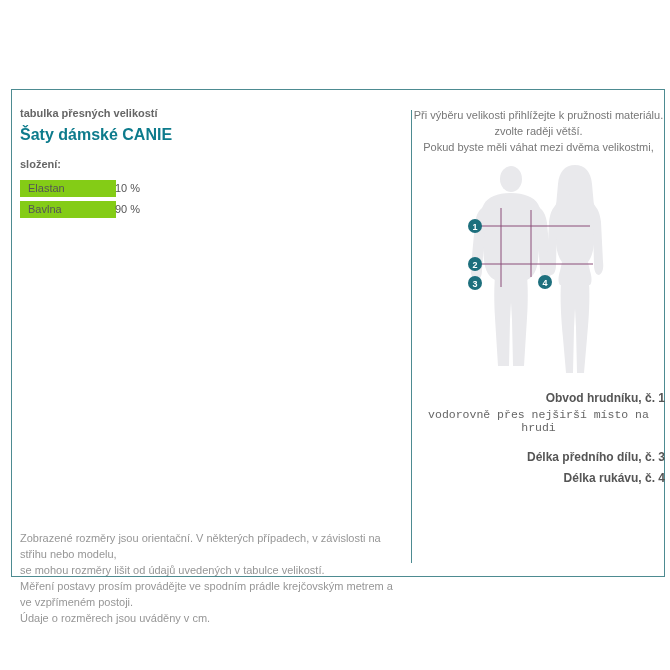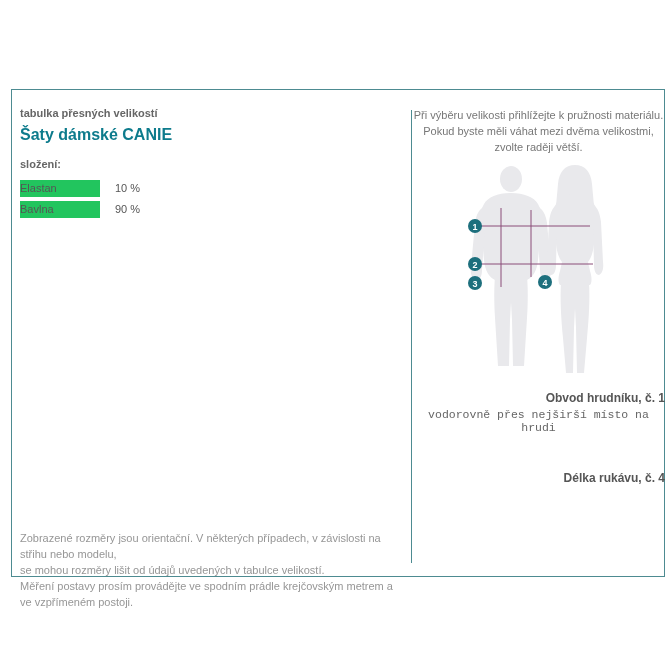--- a/index.html
+++ b/index.html
@@ -19,22 +19,22 @@
   }
   .title{
     position:absolute;left:20px;top:126px;font-size:16px;font-weight:bold;color:#0d7b8c;
   }
   .comp-label-head{
     position:absolute;left:20px;top:158px;font-size:11px;font-weight:bold;color:#666666;
   }
   .comp-table{position:absolute;left:20px;top:180px;width:200px;}
   .comp-row{height:17px;line-height:17px;margin-bottom:4px;position:relative;font-size:11px;color:#555555;}
   .comp-material{
-    position:absolute;left:0;top:0;width:80px;height:17px;background:#22c55e;
-    box-sizing:border-box;
+    position:absolute;left:0;top:0;width:96px;height:17px;background:#84cc16;
+    padding-left:8px;box-sizing:border-box;
   }
   .comp-value{position:absolute;left:95px;top:0;}
   .disclaimer{
     position:absolute;left:20px;top:530px;width:380px;
     font-size:11px;line-height:16px;color:#969696;
   }
   .advice{
     position:absolute;left:412px;top:107px;width:253px;text-align:center;
     font-size:11px;line-height:16px;color:#777777;
   }
@@ -73,26 +73,27 @@
     <div class="comp-row">
       <span class="comp-material">Bavlna</span>
       <span class="comp-value">90 %</span>
     </div>
   </div>
 
   <div class="disclaimer">
     <div>Zobrazené rozměry jsou orientační. V některých případech, v závislosti na střihu nebo modelu,</div>
     <div>se mohou rozměry lišit od údajů uvedených v tabulce velikostí.</div>
     <div>Měření postavy prosím provádějte ve spodním prádle krejčovským metrem a ve vzpřímeném postoji.</div>
+    <div>Údaje o rozměrech jsou uváděny v cm.</div>
   </div>
 
   <div class="advice">
     <div>Při výběru velikosti přihlížejte k pružnosti materiálu.</div>
+    <div>zvolte raději větší.</div>
     <div>Pokud byste měli váhat mezi dvěma velikostmi,</div>
-    <div>zvolte raději větší.</div>
   </div>
 
   <svg class="figure-svg" viewBox="0 0 180 230">
 
     <g>
       <ellipse class="silhouette" cx="61" cy="19" rx="11" ry="13"></ellipse>
       <path class="silhouette" d="M 61 33 C 74 33 84 37 88 44 C 91 49 92 57 91 66 L 88 100 C 87 111 83 117 77 120 L 61 122 L 45 120 C 39 117 35 111 34 100 L 31 66 C 30 57 31 49 34 44 C 38 37 48 33 61 33 Z"></path>
       <path class="silhouette" d="M 36 45 C 29 49 26 55 25 63 L 21 107 C 20 114 22 119 26 120 C 30 120 32 116 32 110 L 35 68 Z"></path>
       <path class="silhouette" d="M 86 45 C 93 49 96 55 97 63 L 101 107 C 102 114 100 119 96 120 C 92 120 90 116 90 110 L 87 68 Z"></path>
       <path class="silhouette" d="M 45 116 L 77 116 C 78 128 78 142 77 158 L 74 206 L 63 206 L 62 160 L 61 142 L 60 160 L 59 206 L 48 206 L 45 158 C 44 142 44 128 45 116 Z"></path>
@@ -124,14 +125,15 @@
       <text class="marker-num" x="25" y="126.5">3</text>
     </g>
     <g>
       <circle class="marker-dot" cx="95" cy="122" r="7"></circle>
       <text class="marker-num" x="95" y="125.5">4</text>
     </g>
   </svg>
 
   <div class="measure-label m1">Obvod hrudníku, č. 1</div>
   <div class="measure-note m1note">vodorovně přes nejširší místo na hrudi</div>
+  <div class="measure-label m3">Délka předního dílu, č. 3</div>
   <div class="measure-label m4">Délka rukávu, č. 4</div>
 </div>
 
 </body></html>

